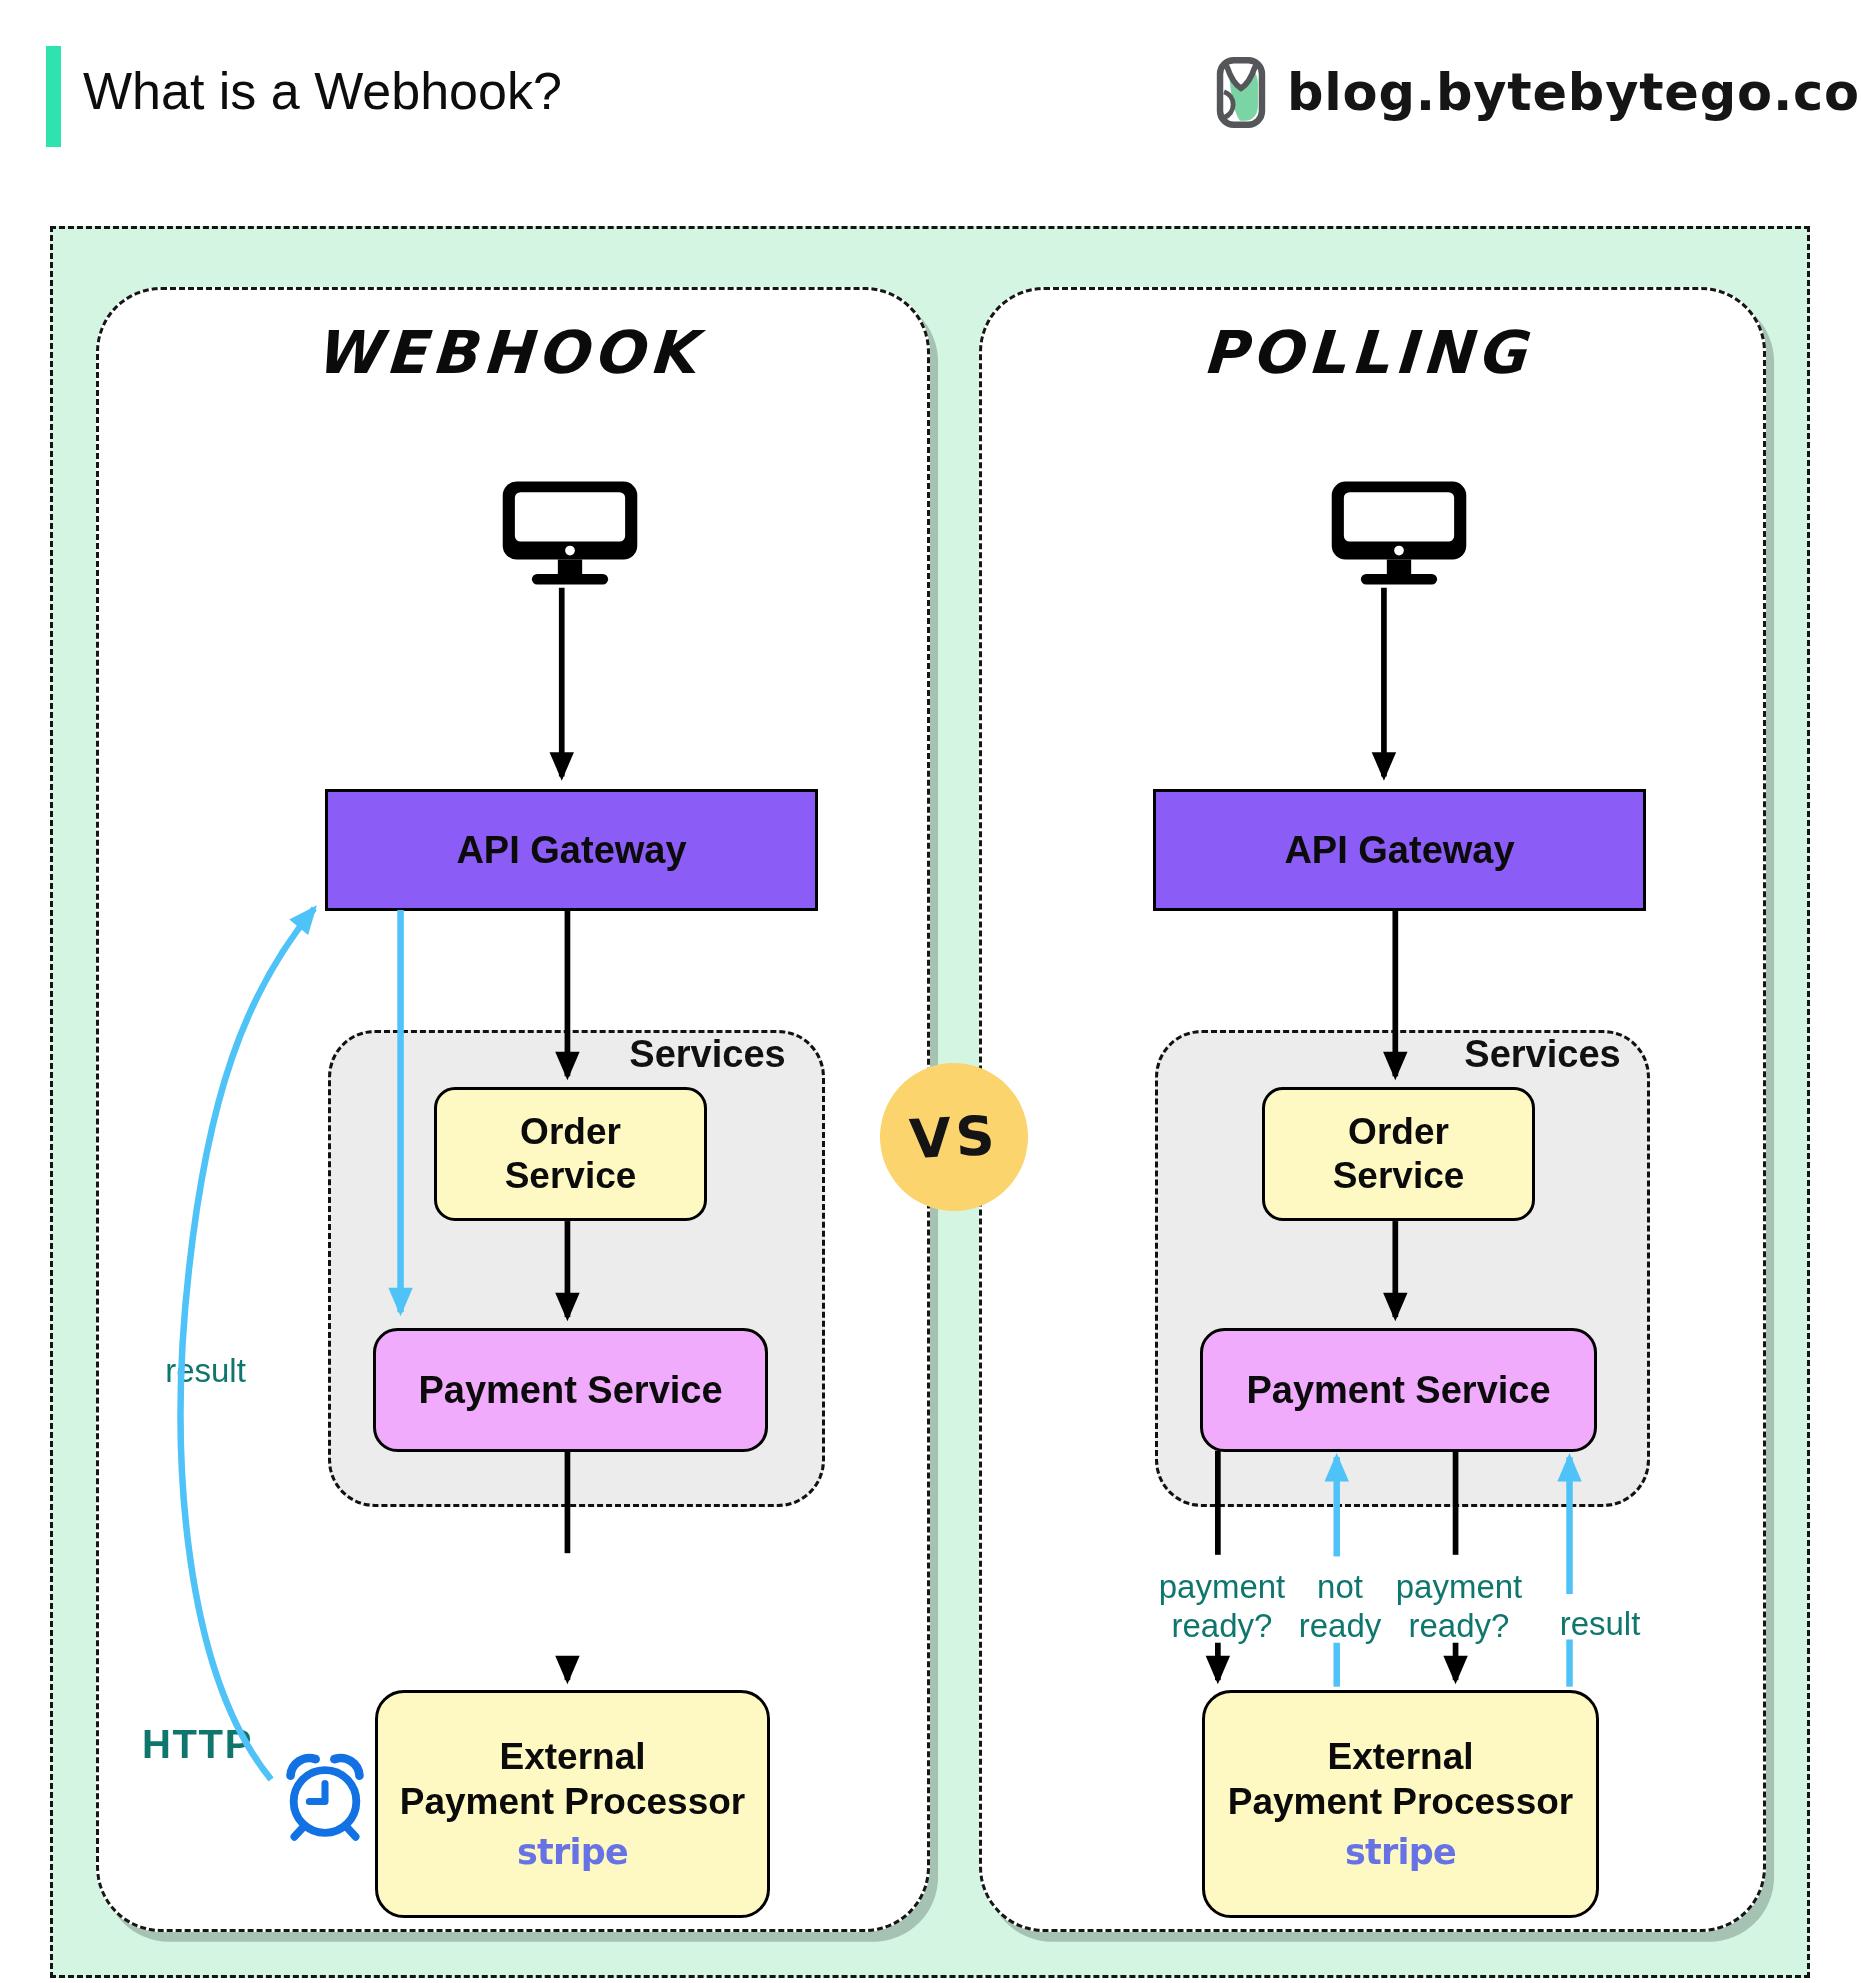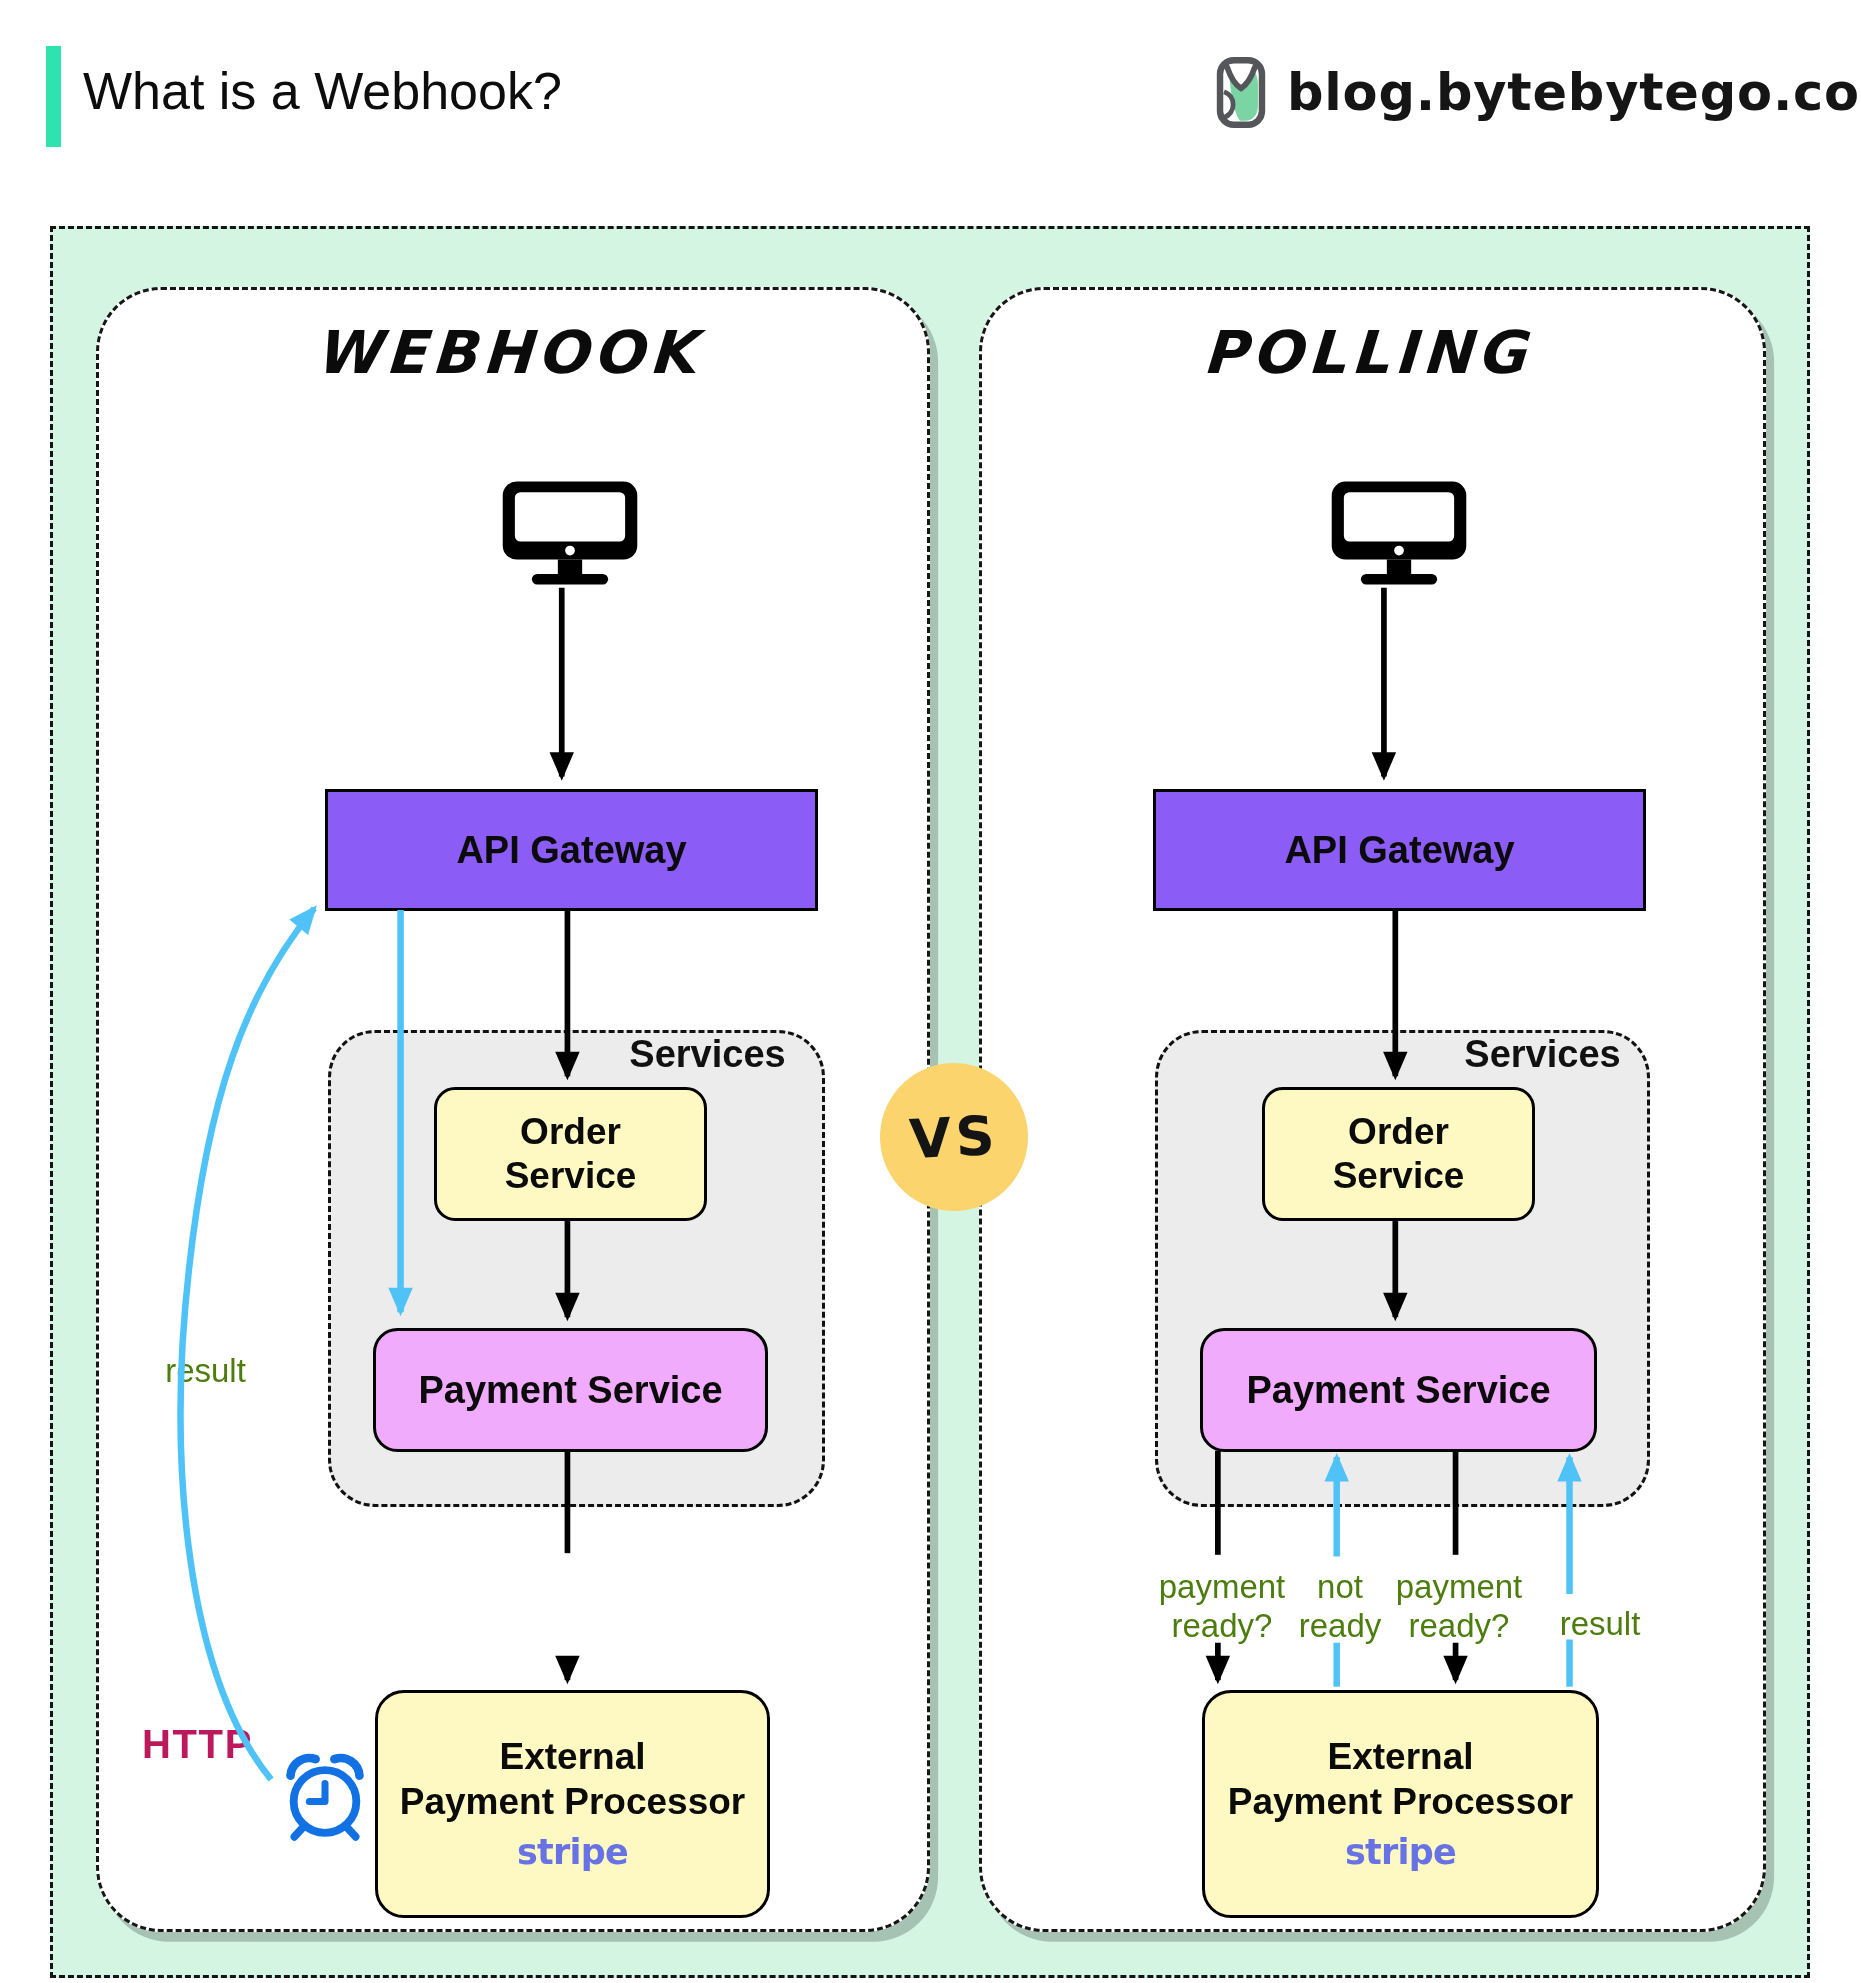--- a/index.html
+++ b/index.html
@@ -31,25 +31,25 @@
   .api-gateway{background:#8b5cf6;border:3.3px solid #000;font-size:38px;}
   .services-group{background:#ececec;border:3.3px dashed #111;border-radius:47px;}
   .services-label{font-size:38px;font-weight:bold;display:flex;align-items:center;justify-content:center;}
   .order-box{border:3.3px solid #000;border-radius:21px;font-size:37px;line-height:1.18;}
   .payment-box{background:#f0abfc;border:3.3px solid #000;border-radius:24.4px;font-size:38px;}
   .external-box{border:3.3px solid #000;border-radius:29px;flex-direction:column;font-size:37px;line-height:1.2;}
   .stripe-logo{font-size:35px;font-weight:bold;color:#6772e5;letter-spacing:-0.8px;margin-top:6.5px;
                font-family:"DejaVu Sans",sans-serif;}
   
   .small-label{display:flex;align-items:center;justify-content:center;text-align:center;
-               font-size:33px;font-weight:500;color:#4d7c0f;line-height:1.2;}
+               font-size:33px;font-weight:500;color:#0f766e;line-height:1.2;}
   #callback-note{left:185px;top:1270px;width:586px;text-align:center;font-size:33px;line-height:42px;
                  font-weight:500;color:#f76e66;}
   #http-label{left:17px;top:1431px;width:163px;height:46px;display:flex;align-items:center;justify-content:center;
-              font-size:40px;font-weight:bold;color:#be185d;letter-spacing:1.6px;}
+              font-size:40px;font-weight:bold;color:#0f766e;letter-spacing:1.6px;}
   #result-label-webhook{left:29px;top:1060px;width:155px;height:41px;}
   
   .poll-label{line-height:39px;}
   #vs-badge{left:880px;top:1063px;width:148px;height:148px;border-radius:50%;background:#fbd46e;
             display:flex;align-items:center;justify-content:center;font-size:54px;font-weight:bold;
             letter-spacing:4.1px;color:#141414;font-family:"DejaVu Sans",sans-serif;transform:rotate(-3deg);}
   #arrows-overlay{left:0;top:0;pointer-events:none;z-index:40;}
   .icon-wrap{display:flex;align-items:center;justify-content:center;}
 </style>
 </head>

